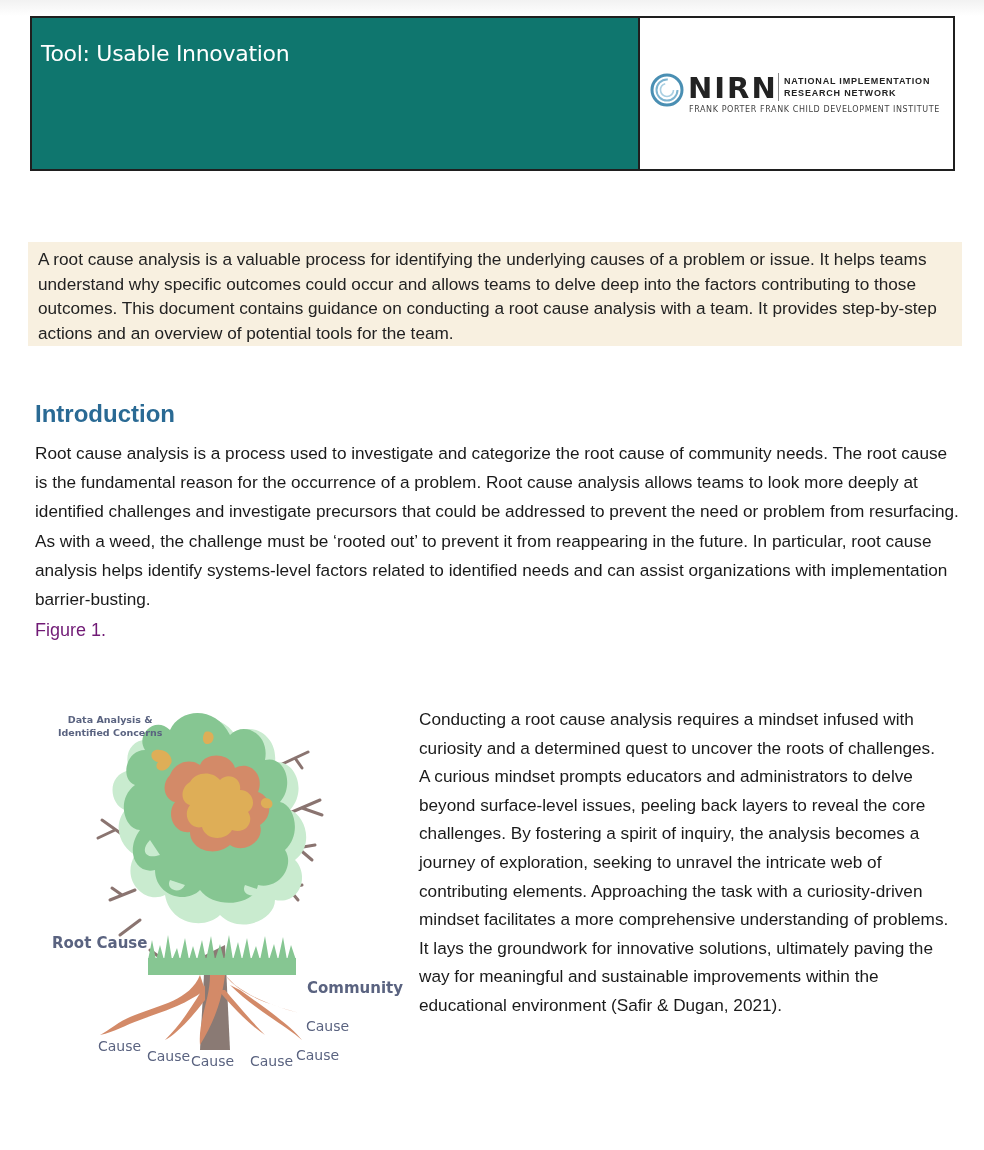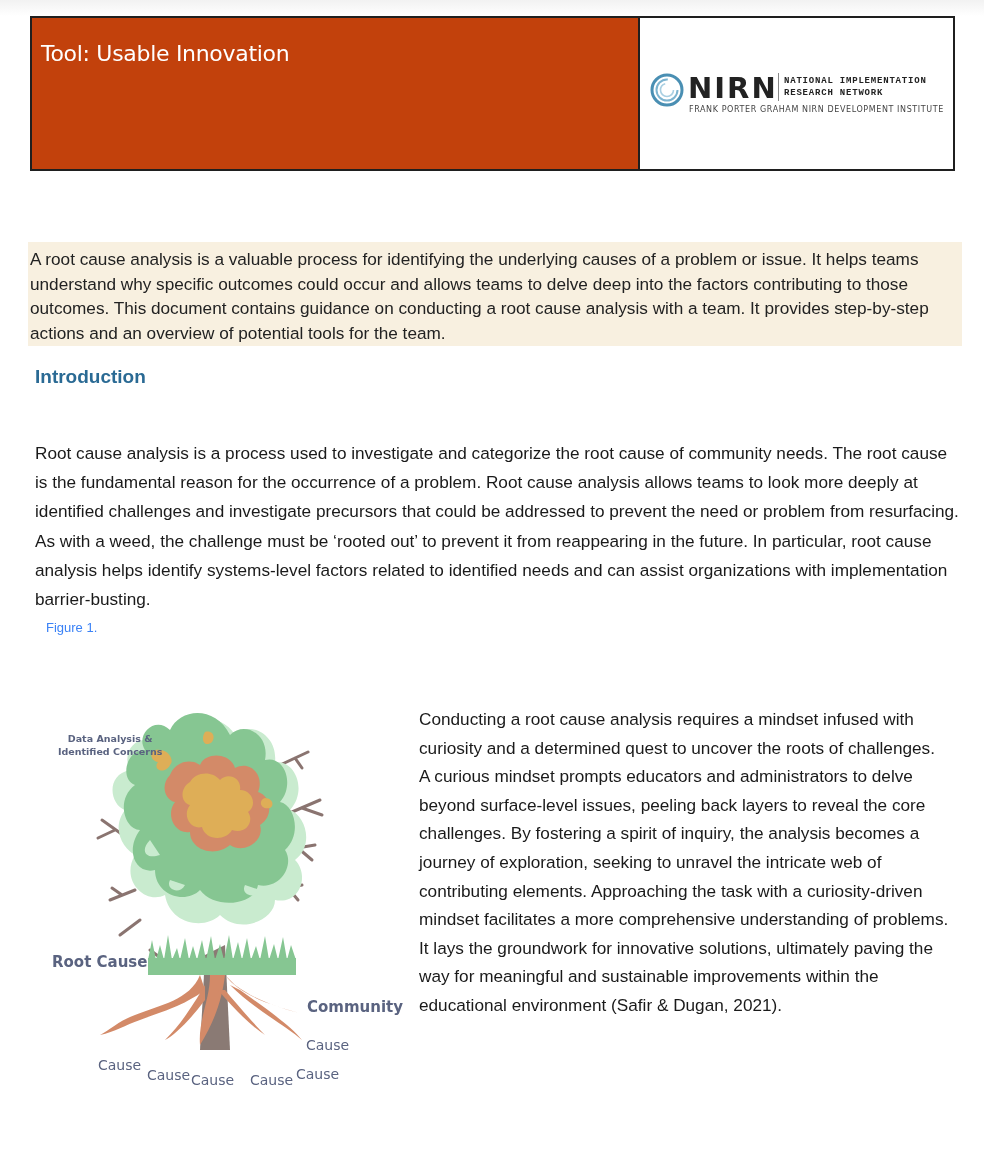--- a/index.html
+++ b/index.html
@@ -4,42 +4,42 @@
 <style>
   html, body { margin: 0; padding: 0; }
   body {
     width: 984px; height: 1150px; background: #ffffff; position: relative; overflow: hidden;
     font-family: "Liberation Sans", sans-serif; color: #1a1a1a;
   }
   .topshade { position: absolute; left: 0; top: 0; width: 984px; height: 16px;
     background: linear-gradient(#f2f2f2, #ffffff); }
   .header { position: absolute; left: 30px; top: 16px; width: 925px; height: 155px;
     border: 2px solid #1f1f1f; box-sizing: border-box; display: flex; }
-  .header-left { width: 608px; height: 100%; background: #c2410c; color: #ffffff;
+  .header-left { width: 608px; height: 100%; background: #0f766e; color: #ffffff;
     border-right: 2px solid #1f1f1f; box-sizing: border-box; padding-left: 16px; position: relative; }
   .tool-label { position: absolute; left: 9px; top: 23px; font-size: 22px; font-family: "DejaVu Sans", sans-serif; font-weight: normal; letter-spacing: -0.3px; }
   .doc-title { position: absolute; left: 9px; top: 72px; font-size: 25px; line-height: 31px; font-family: "DejaVu Sans", sans-serif; letter-spacing: -0.4px; width: 560px; }
   .header-right { flex: 1; background: #ffffff; position: relative; }
   .logo { position: absolute; left: 10px; top: 53px; width: 296px; height: 44px; }
   .logo-ring { position: absolute; left: 0; top: 2px; width: 34px; height: 34px; }
   .logo-nirn { position: absolute; left: 38px; top: 0px; font-size: 29px; font-weight: bold; letter-spacing: 2px; color: #222; font-family: "DejaVu Sans", sans-serif; }
   .logo-divider { position: absolute; left: 128px; top: 2px; width: 1px; height: 28px; background: #888; }
-  .logo-org { position: absolute; left: 134px; top: 4px; font-size: 9px; font-weight: bold; letter-spacing: 0.8px; line-height: 12px; color: #222; font-family: Liberation Mono, monospace; }
+  .logo-org { position: absolute; left: 134px; top: 4px; font-size: 9px; font-weight: bold; letter-spacing: 0.8px; line-height: 12px; color: #222; font-family: Liberation Sans, sans-serif; }
   .logo-inst { position: absolute; left: 39px; top: 34px; font-size: 8px; letter-spacing: 0.6px; color: #444; font-family: "DejaVu Sans", sans-serif; white-space: nowrap; }
 
   .summary { position: absolute; left: 28px; top: 242px; width: 934px; height: 104px;
-    background: #f8f0e0; box-sizing: border-box; padding: 5px 10px 0 2px;
+    background: #f8f0e0; box-sizing: border-box; padding: 5px 10px 0 10px;
     font-size: 17.2px; line-height: 24.5px; color: #222; }
 
-  .intro-heading { position: absolute; left: 35px; top: 366px; font-size: 19px; font-weight: bold; color: #2a6a94; }
+  .intro-heading { position: absolute; left: 35px; top: 400px; font-size: 24px; font-weight: bold; color: #2a6a94; }
   .intro-body { position: absolute; left: 35px; top: 419px; width: 925px; font-size: 17.2px; line-height: 29.2px; color: #1a1a1a; margin-top: 20px; }
-  .figure-label { position: absolute; left: 46px; top: 620px; font-size: 13px; color: #3b82f6; }
+  .figure-label { position: absolute; left: 35px; top: 620px; font-size: 18px; color: #701a75; }
 
   .figure { position: absolute; left: 40px; top: 690px; width: 360px; height: 380px; }
-  .fig-text { position: absolute; color: #5a6380; font-weight: bold; font-family: "DejaVu Sans", sans-serif; margin-top: 19px; }
+  .fig-text { position: absolute; color: #5a6380; font-weight: bold; font-family: "DejaVu Sans", sans-serif; }
   .fig-concerns { left: 18px; top: 23px; font-size: 9.5px; line-height: 13px; text-align: center; }
   .fig-root { left: 12px; top: 244px; font-size: 15px; }
   .fig-analysis { left: 267px; top: 289px; font-size: 15px; }
   .fig-cause { font-size: 14px; font-weight: normal; }
 
   .side-body { position: absolute; left: 419px; top: 705px; width: 530px; font-size: 17.2px; line-height: 28.6px; color: #1a1a1a; }
 </style>
 </head>
 <body>
 
@@ -55,21 +55,21 @@
         <circle cx="17" cy="17" r="15" fill="none" stroke="#4a8fb3" stroke-width="3"></circle>
         <circle cx="17" cy="17" r="10.5" fill="none" stroke="#7db4d0" stroke-width="2" stroke-dasharray="50 16"></circle>
         <circle cx="17" cy="17" r="6.5" fill="none" stroke="#a9cfe2" stroke-width="1.6" stroke-dasharray="28 12"></circle>
       </svg>
       <div class="logo-nirn">NIRN</div>
       <div class="logo-divider"></div>
       <div class="logo-org">
         <div>NATIONAL IMPLEMENTATION</div>
         <div>RESEARCH NETWORK</div>
       </div>
-      <div class="logo-inst">FRANK PORTER GRAHAM NIRN DEVELOPMENT INSTITUTE</div>
+      <div class="logo-inst">FRANK PORTER FRANK CHILD DEVELOPMENT INSTITUTE</div>
     </div>
   </div>
 </div>
 
 <div class="summary">A root cause analysis is a valuable process for identifying the underlying causes of a problem or issue. It helps teams understand why specific outcomes could occur and allows teams to delve deep into the factors contributing to those outcomes. This document contains guidance on conducting a root cause analysis with a team. It provides step-by-step actions and an overview of potential tools for the team.</div>
 
 <div class="intro-heading">Introduction</div>
 <div class="intro-body">Root cause analysis is a process used to investigate and categorize the root cause of community needs. The root cause is the fundamental reason for the occurrence of a problem. Root cause analysis allows teams to look more deeply at identified challenges and investigate precursors that could be addressed to prevent the need or problem from resurfacing. As with a weed, the challenge must be ‘rooted out’ to prevent it from reappearing in the future. In particular, root cause analysis helps identify systems-level factors related to identified needs and can assist organizations with implementation barrier-busting.</div>
 
 <div class="figure-label">Figure 1.</div>

